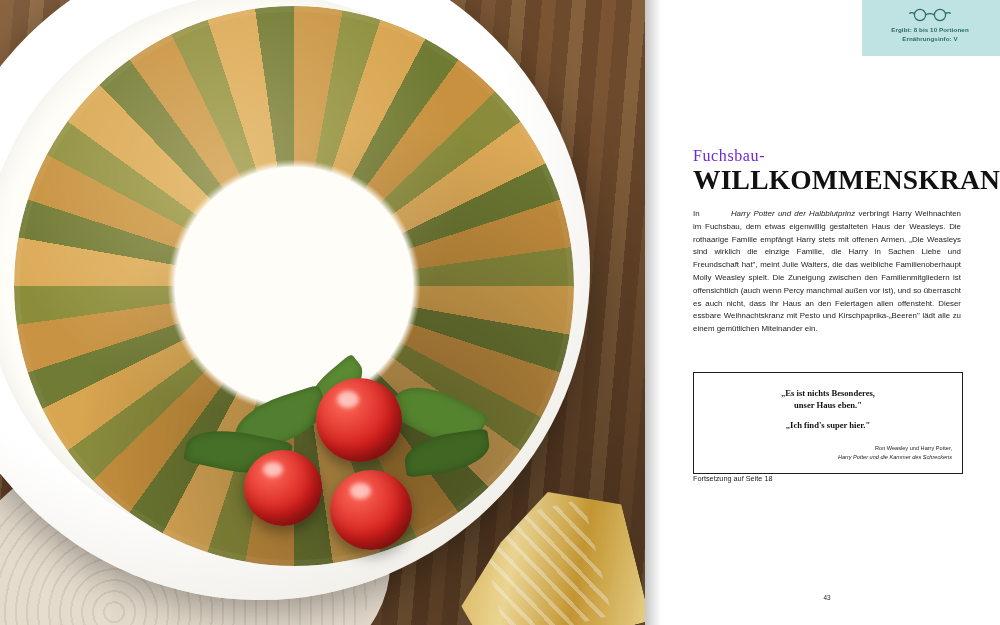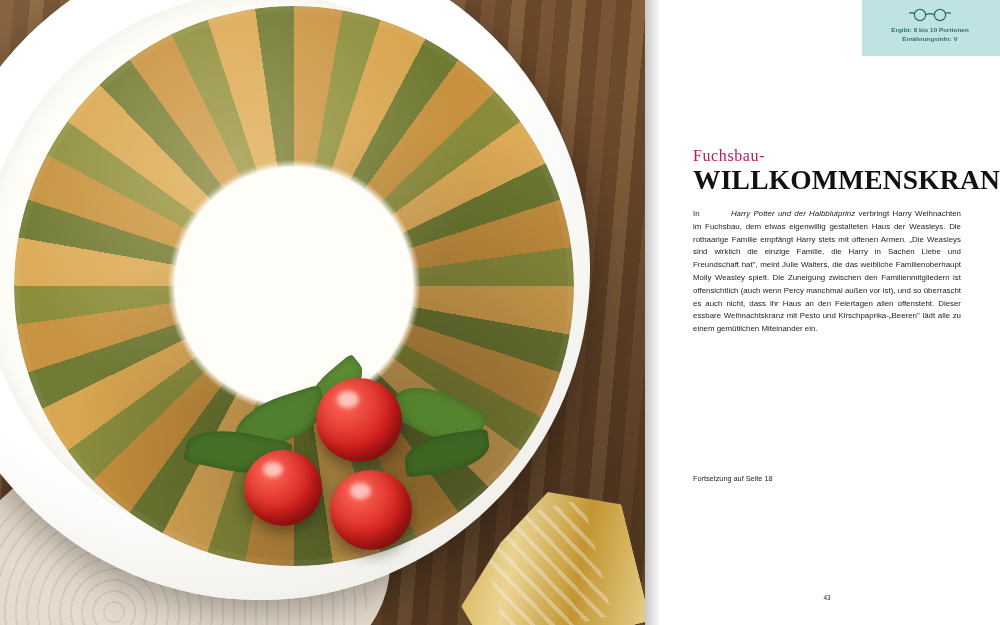--- a/index.html
+++ b/index.html
@@ -246,21 +246,21 @@
   .title-block {
     position: absolute;
     left: 48px;
     top: 148px;
     width: 268px;
   }
   .title-pre {
     font-family: "Liberation Serif", serif;
     font-size: 16px;
     letter-spacing: .6px;
-    color: #be185d;
+    color: #6d28d9;
     line-height: 1.05;
   }
   .title-main {
     font-family: "Liberation Serif", serif;
     font-size: 27.5px;
     font-weight: bold;
     letter-spacing: .2px;
     color: #111;
     line-height: 1.02;
     margin-top: 1px;
@@ -377,18 +377,28 @@
       <div class="title-pre">Fuchsbau-</div>
       <div class="title-main">WILLKOMMENSKRANZ</div>
     </div>
 
     <div class="body-col">
       <p>
         <span>In </span><em>Harry Potter und der Halbblutprinz</em><span> verbringt Harry Weihnachten im Fuchsbau, dem etwas eigenwillig gestalteten Haus der Weasleys. Die rothaarige Familie empfängt Harry stets mit offenen Armen. „Die Weasleys sind wirklich die einzige Familie, die Harry in Sachen Liebe und Freundschaft hat", meint Julie Walters, die das weibliche Familienoberhaupt Molly Weasley spielt. Die Zuneigung zwischen den Familienmitgliedern ist offensichtlich (auch wenn Percy manchmal außen vor ist), und so überrascht es auch nicht, dass ihr Haus an den Feiertagen allen offensteht. Dieser essbare Weihnachtskranz mit Pesto und Kirschpaprika-„Beeren" lädt alle zu einem gemütlichen Miteinander ein.</span>
       </p>
     </div>
 
+    <div class="quote-box">
+      <div class="quote-line">„Es ist nichts Besonderes,</div>
+      <div class="quote-line">unser Haus eben."</div>
+      <div class="quote-gap"></div>
+      <div class="quote-line">„Ich find's super hier."</div>
+      <div class="quote-attr">
+        <div>Ron Weasley und Harry Potter,</div>
+        <div><em>Harry Potter und die Kammer des Schreckens</em></div>
+      </div>
+    </div>
 
     <div class="continuation">Fortsetzung auf Seite 18</div>
     <div class="folio">43</div>
   </div>
 
 </div>
 
 </body></html>

